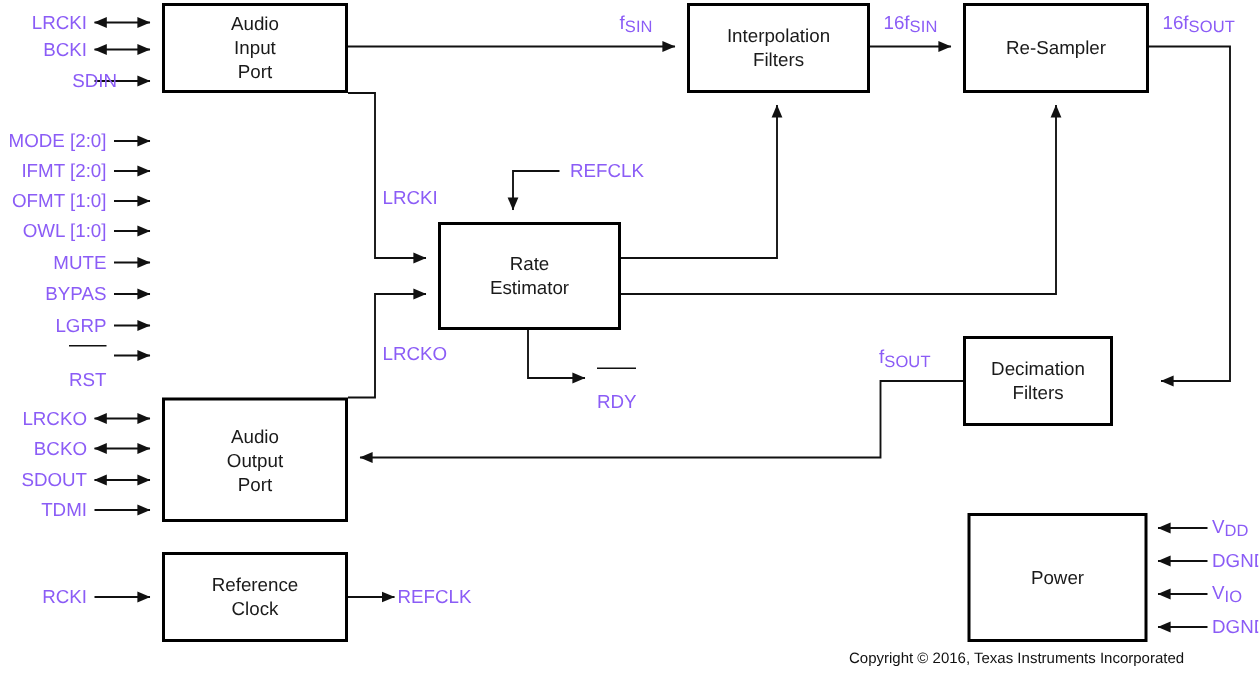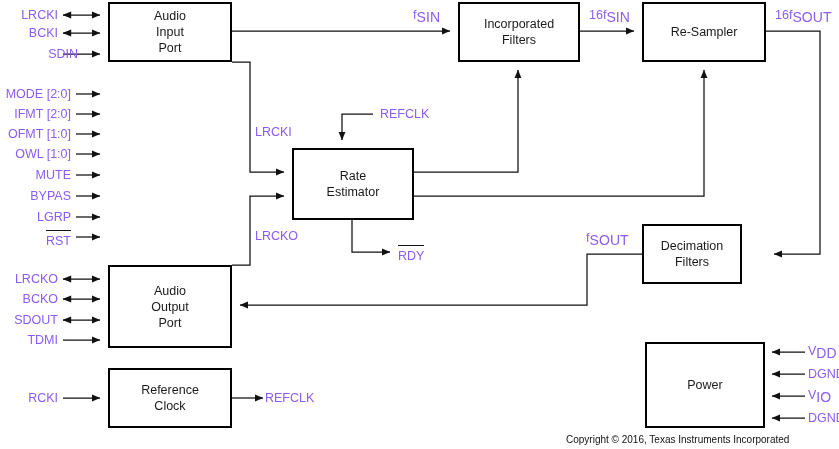--- a/index.html
+++ b/index.html
@@ -41,26 +41,26 @@
   .lbl {
     position: absolute;
     font-size: 12.5px;
     color: #8b5cf6;
     white-space: nowrap;
     line-height: 1;
   }
   .lbl.r { text-align: right; }
   .ovl {
     border-top: 1.3px solid #111111;
-    padding-top: 4px;
+    padding-top: 16px;
     display: inline-block;
     line-height: 1.05;
   }
   .sub {
-    font-size: 14px;
+    font-size: 11px;
     vertical-align: -0.22em;
     letter-spacing: 0.1px;
   }
   .copy {
     position: absolute;
     font-size: 10px;
     color: #111111;
     white-space: nowrap;
   }
 </style>
@@ -133,21 +133,21 @@
 Port</div>
 
 
   <div class="blk" style="left:108px; top:265px; width:124px; height:83px;">Audio
 Output
 Port</div>
 
   <div class="blk" style="left:108px; top:368px; width:124px; height:60px;">Reference
 Clock</div>
 
-  <div class="blk" style="left:458px; top:2px; width:122px; height:60px;">Incorporated
+  <div class="blk" style="left:458px; top:2px; width:122px; height:60px;">Interpolation
 Filters</div>
 
   <div class="blk" style="left:292px; top:148px; width:122px; height:72px;">Rate
 Estimator</div>
 
   <div class="blk" style="left:642px; top:2px; width:124px; height:60px;">Re-Sampler</div>
 
   <div class="blk" style="left:642px; top:224px; width:100px; height:60px;">Decimation
 Filters</div>
 

